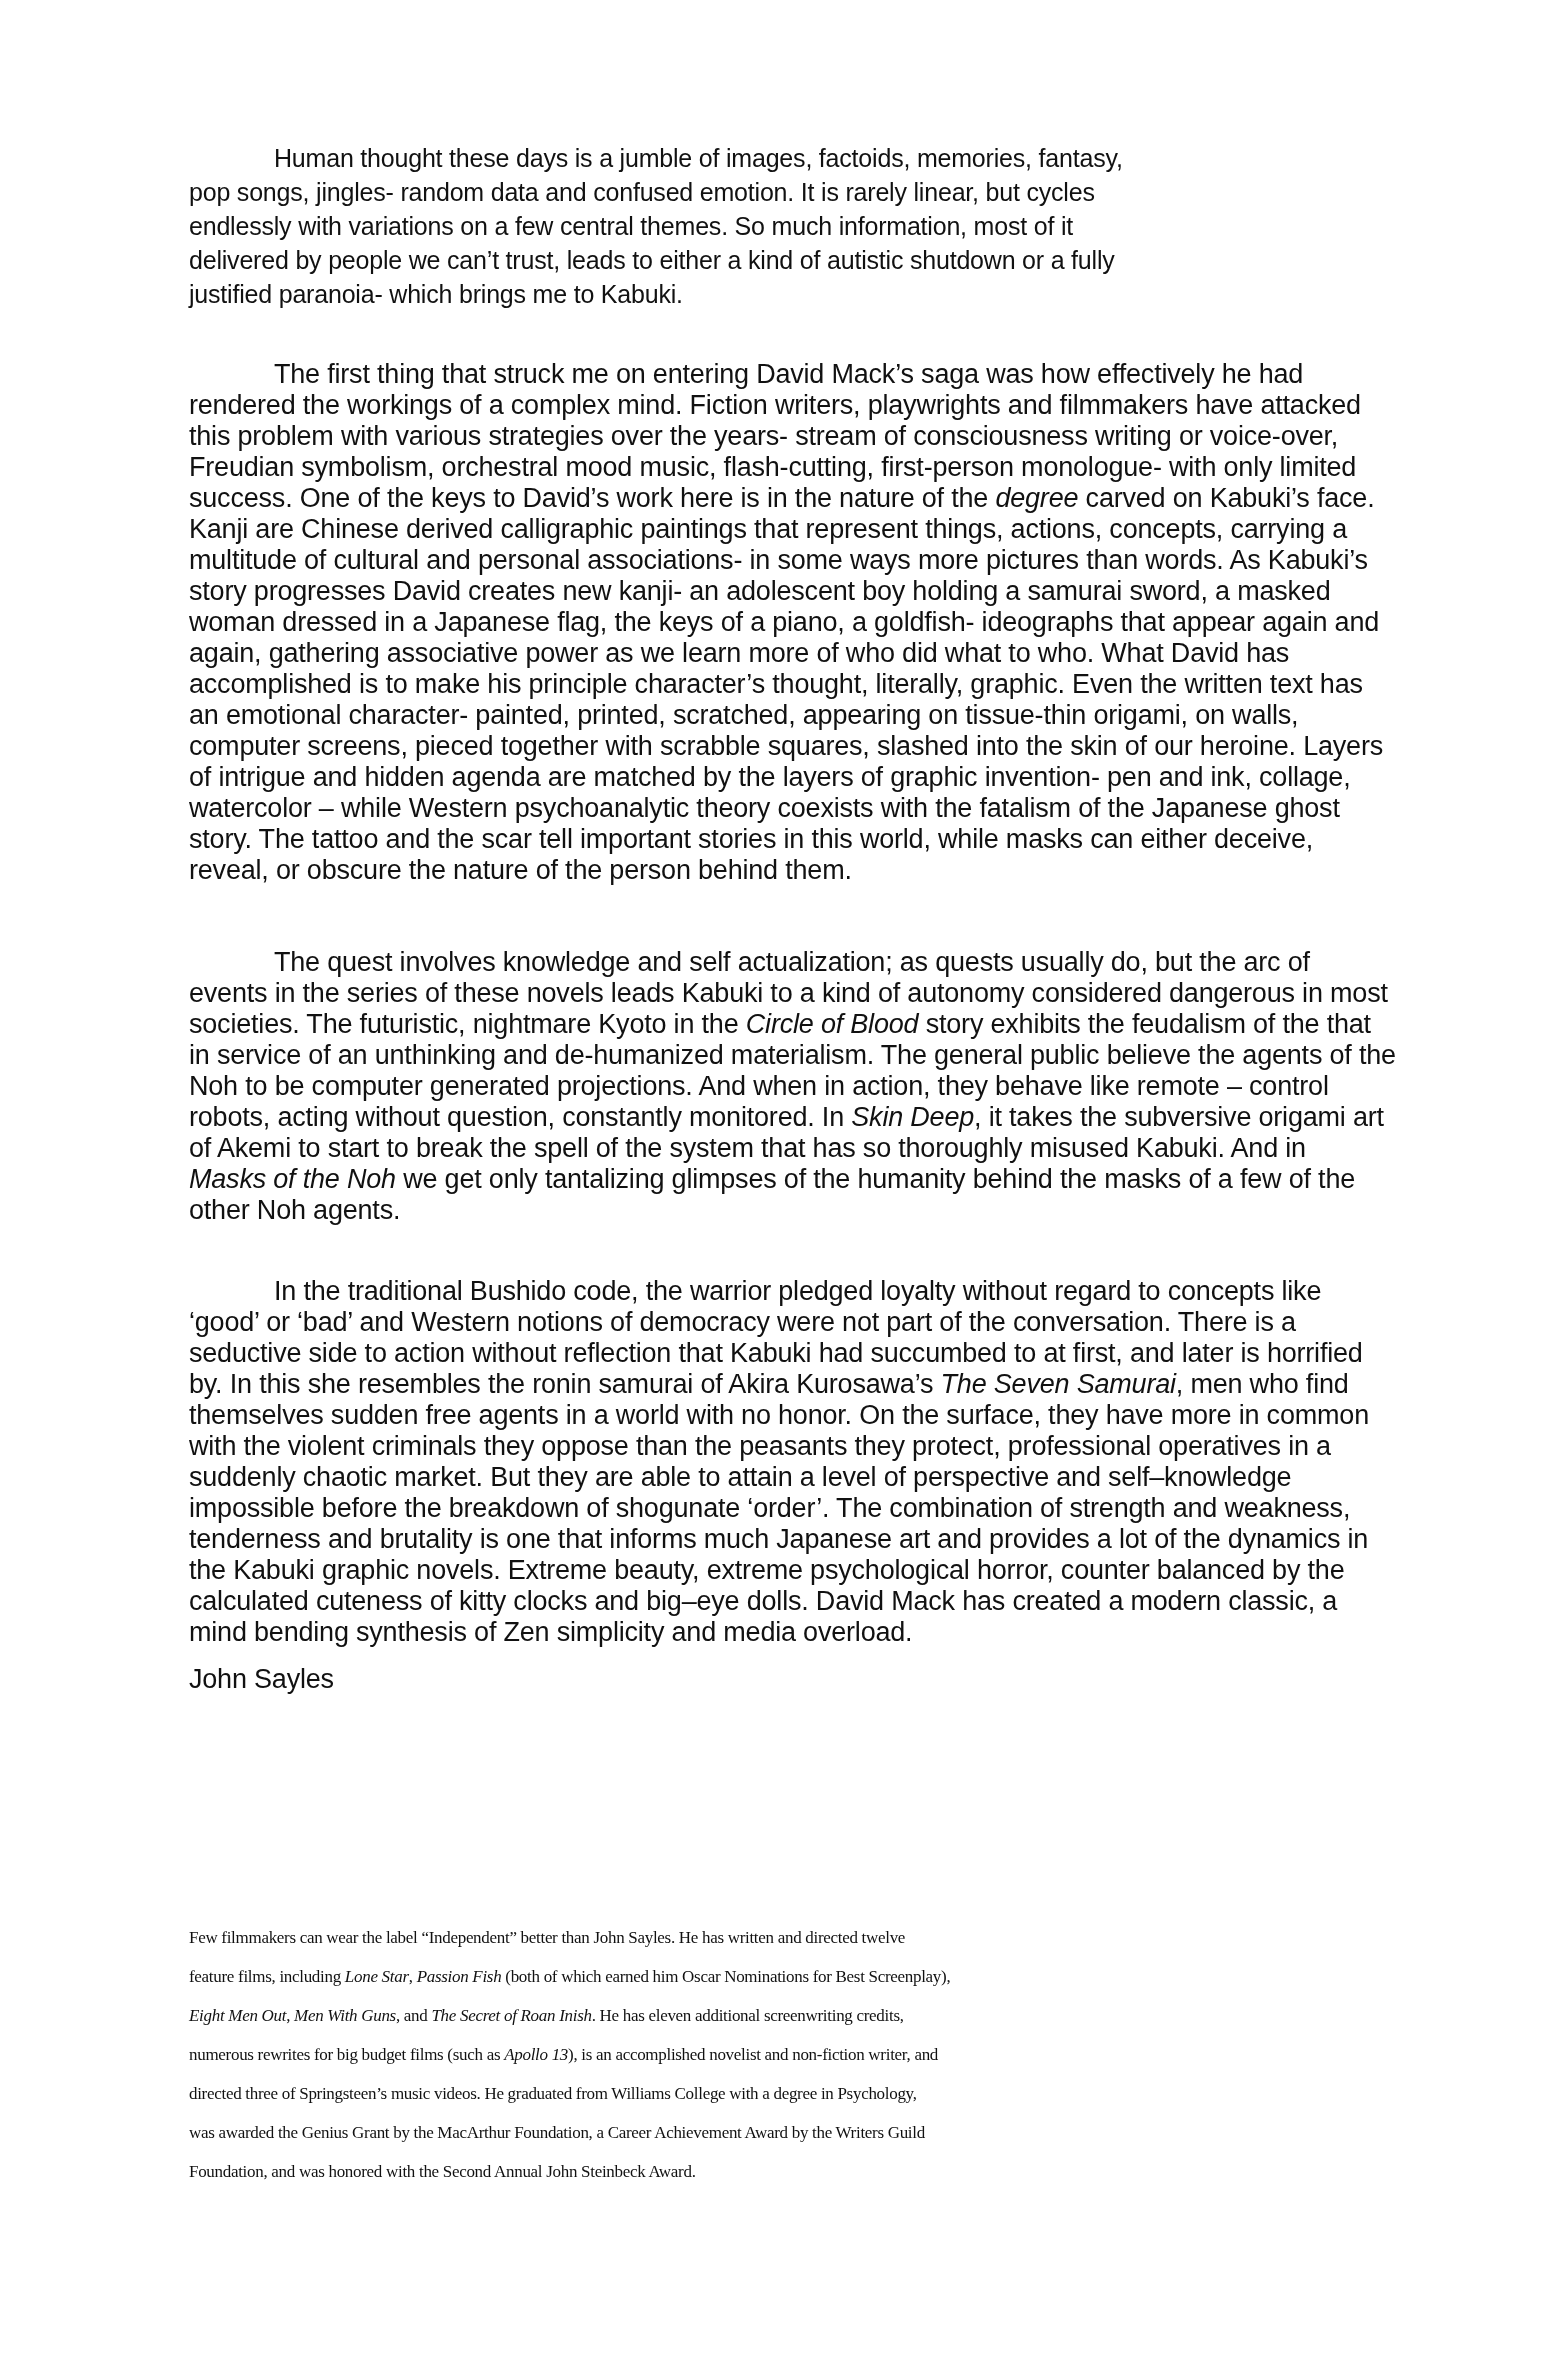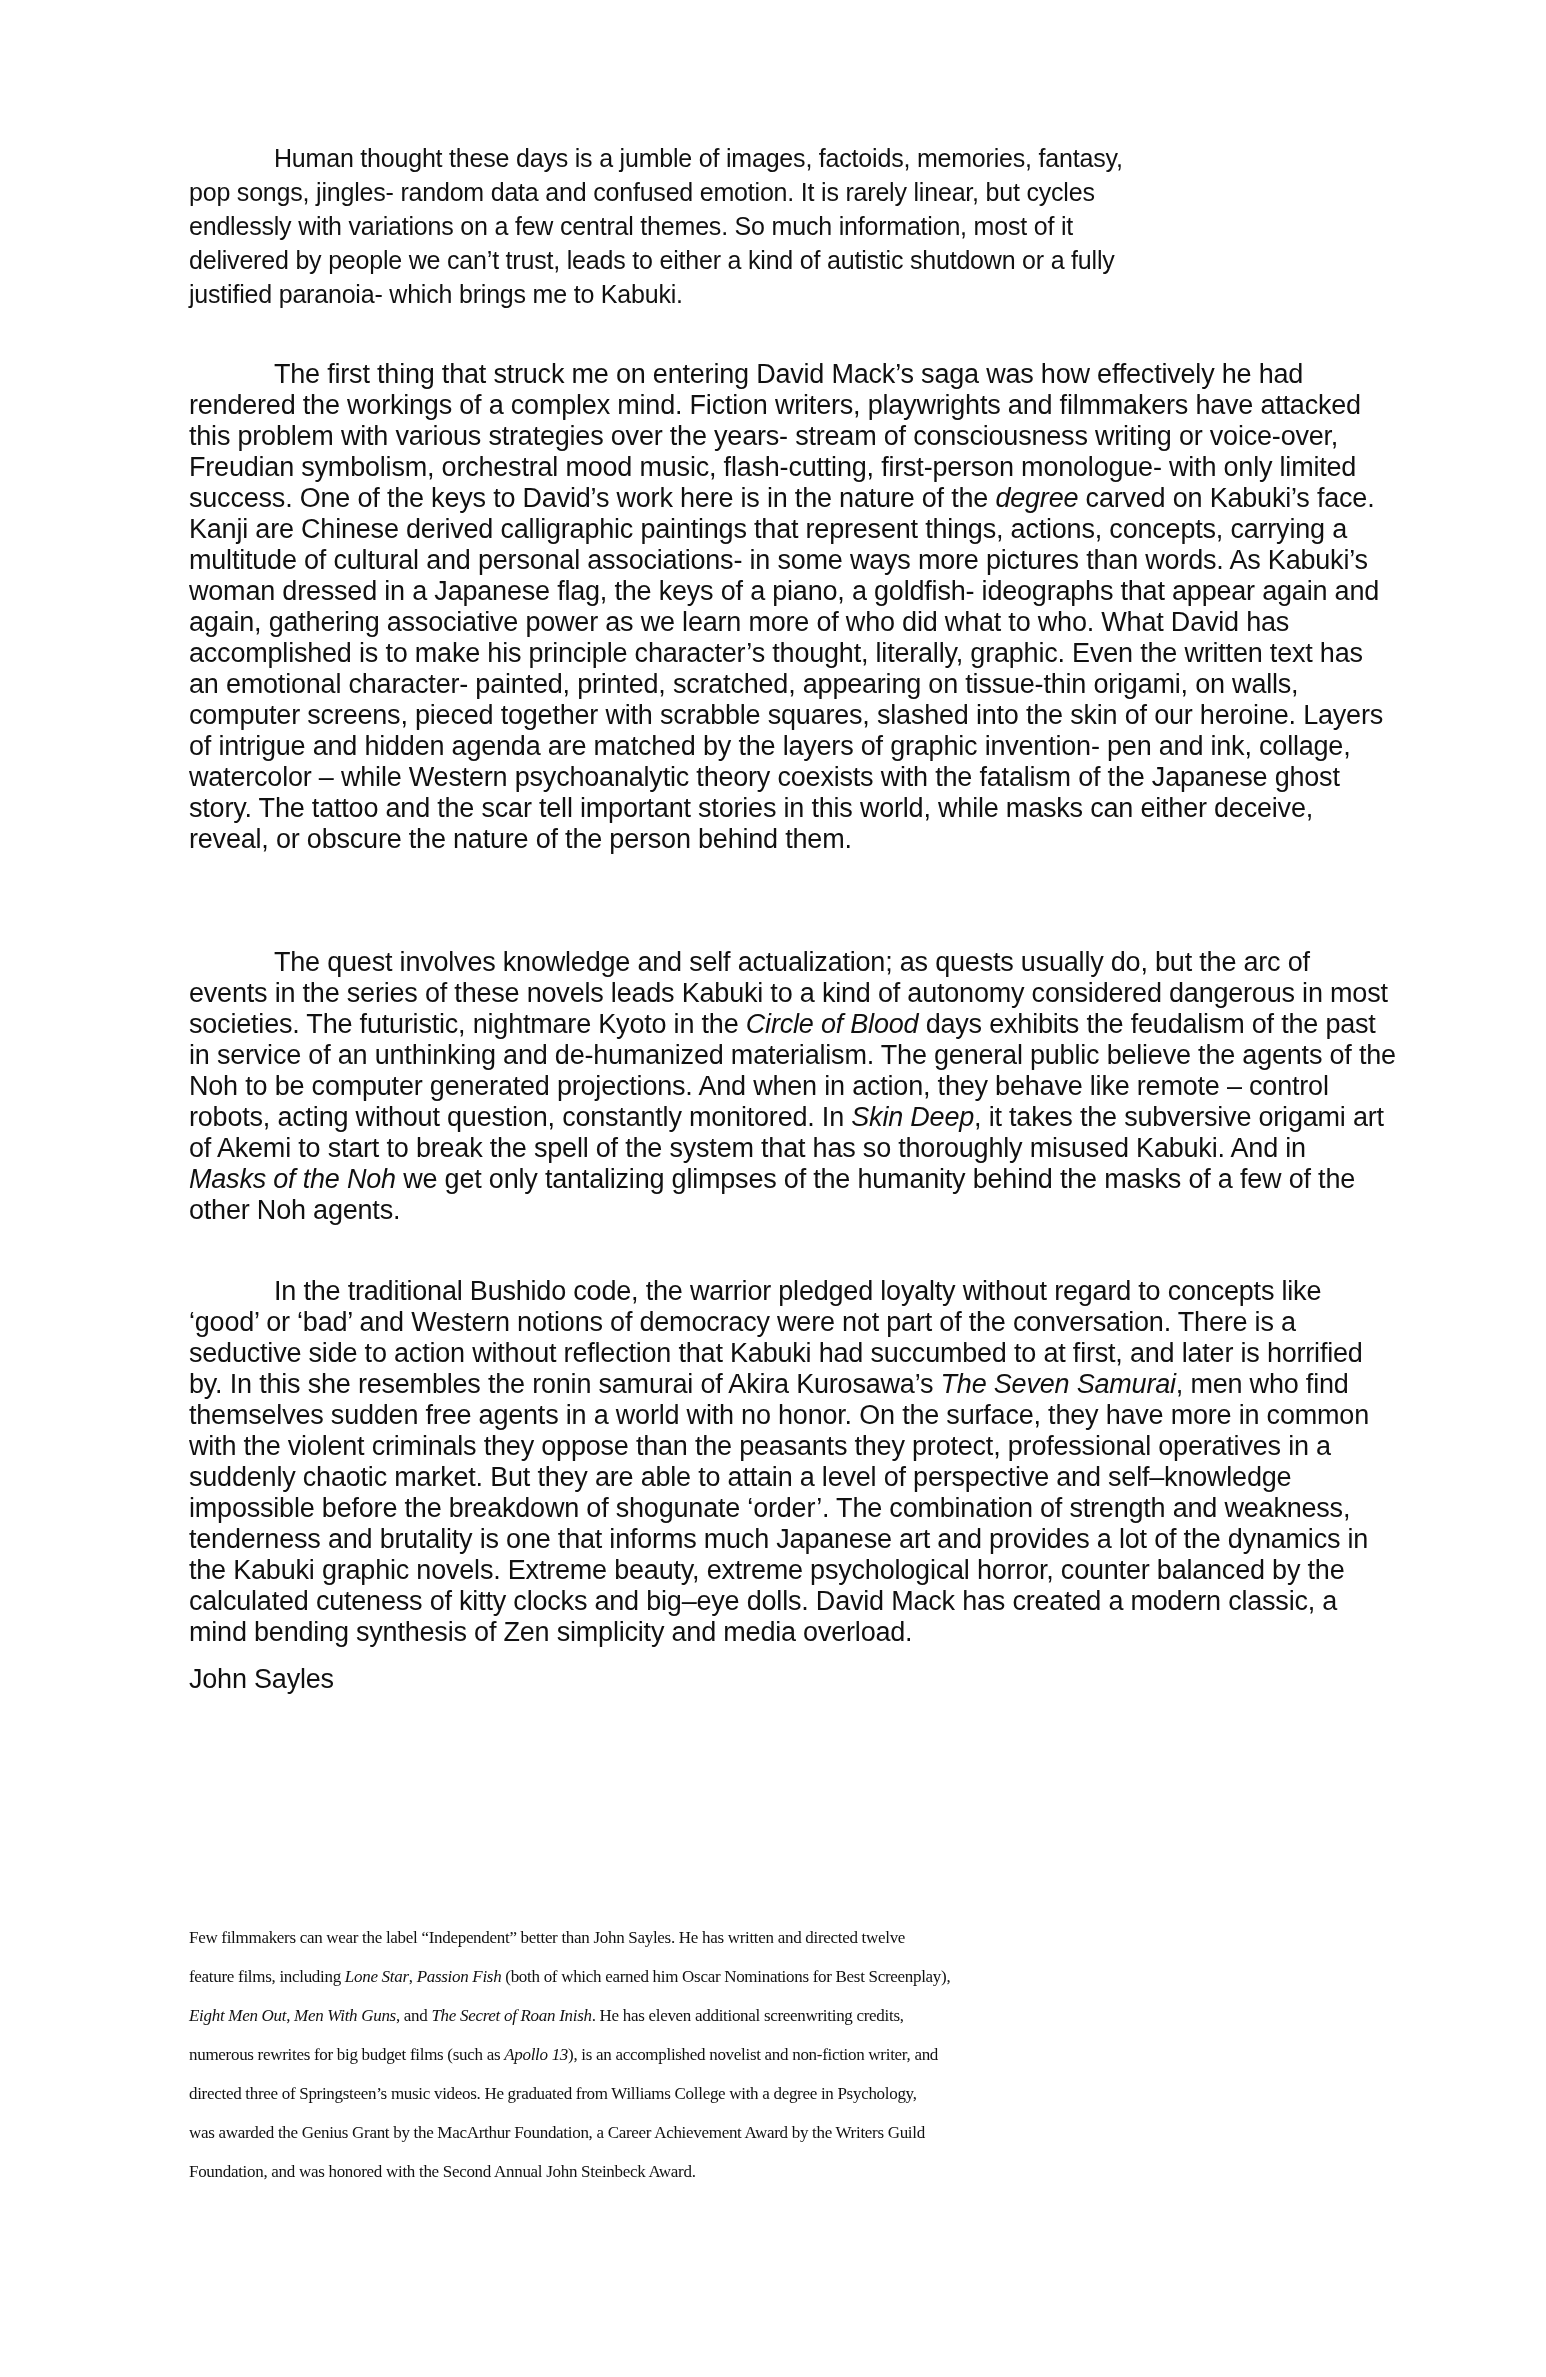--- a/index.html
+++ b/index.html
@@ -33,35 +33,36 @@
   </div>
 
   <div class="para sans" id="p2">
       <span class="line indent"><span>The first thing that struck me on entering David Mack’s saga was how effectively he had</span></span>
       <span class="line"><span>rendered the workings of a complex mind.  Fiction writers, playwrights and filmmakers have attacked</span></span>
       <span class="line"><span>this problem with various strategies over the years- stream of consciousness writing or voice-over,</span></span>
       <span class="line"><span>Freudian symbolism, orchestral mood music, flash-cutting, first-person monologue- with only limited</span></span>
       <span class="line"><span>success.  One of the keys to David’s work here is in the nature of the </span><em>degree</em><span> carved on Kabuki’s face.</span></span>
       <span class="line"><span>Kanji are Chinese derived calligraphic paintings that represent things, actions, concepts, carrying a</span></span>
       <span class="line"><span>multitude of cultural and personal associations- in some ways more pictures than words.  As Kabuki’s</span></span>
+      <span class="line"><span>story progresses David creates new kanji- an adolescent boy holding a samurai sword, a masked</span></span>
       <span class="line"><span>woman dressed in a Japanese flag, the keys of a piano, a goldfish- ideographs that appear again and</span></span>
       <span class="line"><span>again, gathering associative power as we learn more of who did what to who.  What David has</span></span>
       <span class="line"><span>accomplished is to make his principle character’s thought, literally, graphic. Even the written text has</span></span>
       <span class="line"><span>an emotional character- painted, printed, scratched, appearing on tissue-thin origami, on walls,</span></span>
       <span class="line"><span>computer screens, pieced together with scrabble squares, slashed into the skin of our heroine.  Layers</span></span>
       <span class="line"><span>of intrigue and hidden agenda are matched by the layers of graphic invention- pen and ink, collage,</span></span>
       <span class="line"><span>watercolor – while Western psychoanalytic theory coexists with the fatalism of the Japanese ghost</span></span>
       <span class="line"><span>story.  The tattoo and the scar tell important stories in this world, while masks can either deceive,</span></span>
       <span class="line"><span>reveal, or obscure the nature of the person behind them.</span></span>
     </div>
 
   <div class="para sans" id="p3">
       <span class="line indent"><span>The quest involves knowledge and self actualization; as quests usually do, but the arc of</span></span>
       <span class="line"><span>events in the series of these novels leads Kabuki to a kind of autonomy considered dangerous in most</span></span>
-      <span class="line"><span>societies. The futuristic, nightmare Kyoto in the </span><em>Circle of Blood</em><span> days exhibits the feudalism of the past</span></span>
+      <span class="line"><span>societies. The futuristic, nightmare Kyoto in the </span><em>Circle of Blood</em><span> story exhibits the feudalism of the that</span></span>
       <span class="line"><span>in service of an unthinking and de-humanized materialism.  The general public believe the agents of the</span></span>
       <span class="line"><span>Noh to be computer generated projections.  And when in action, they behave like remote – control</span></span>
       <span class="line"><span>robots, acting without question, constantly monitored.  In </span><em>Skin Deep</em><span>, it takes the subversive origami art</span></span>
       <span class="line"><span>of Akemi to start to break the spell of the system that has so thoroughly misused Kabuki.  And in</span></span>
       <span class="line"><em>Masks of the Noh</em><span> we get only tantalizing glimpses of the humanity behind the masks of a few of the</span></span>
       <span class="line"><span>other Noh agents.</span></span>
     </div>
 
   <div class="para sans" id="p4">
       <span class="line indent"><span>In the traditional Bushido code, the warrior pledged loyalty without regard to concepts like</span></span>

